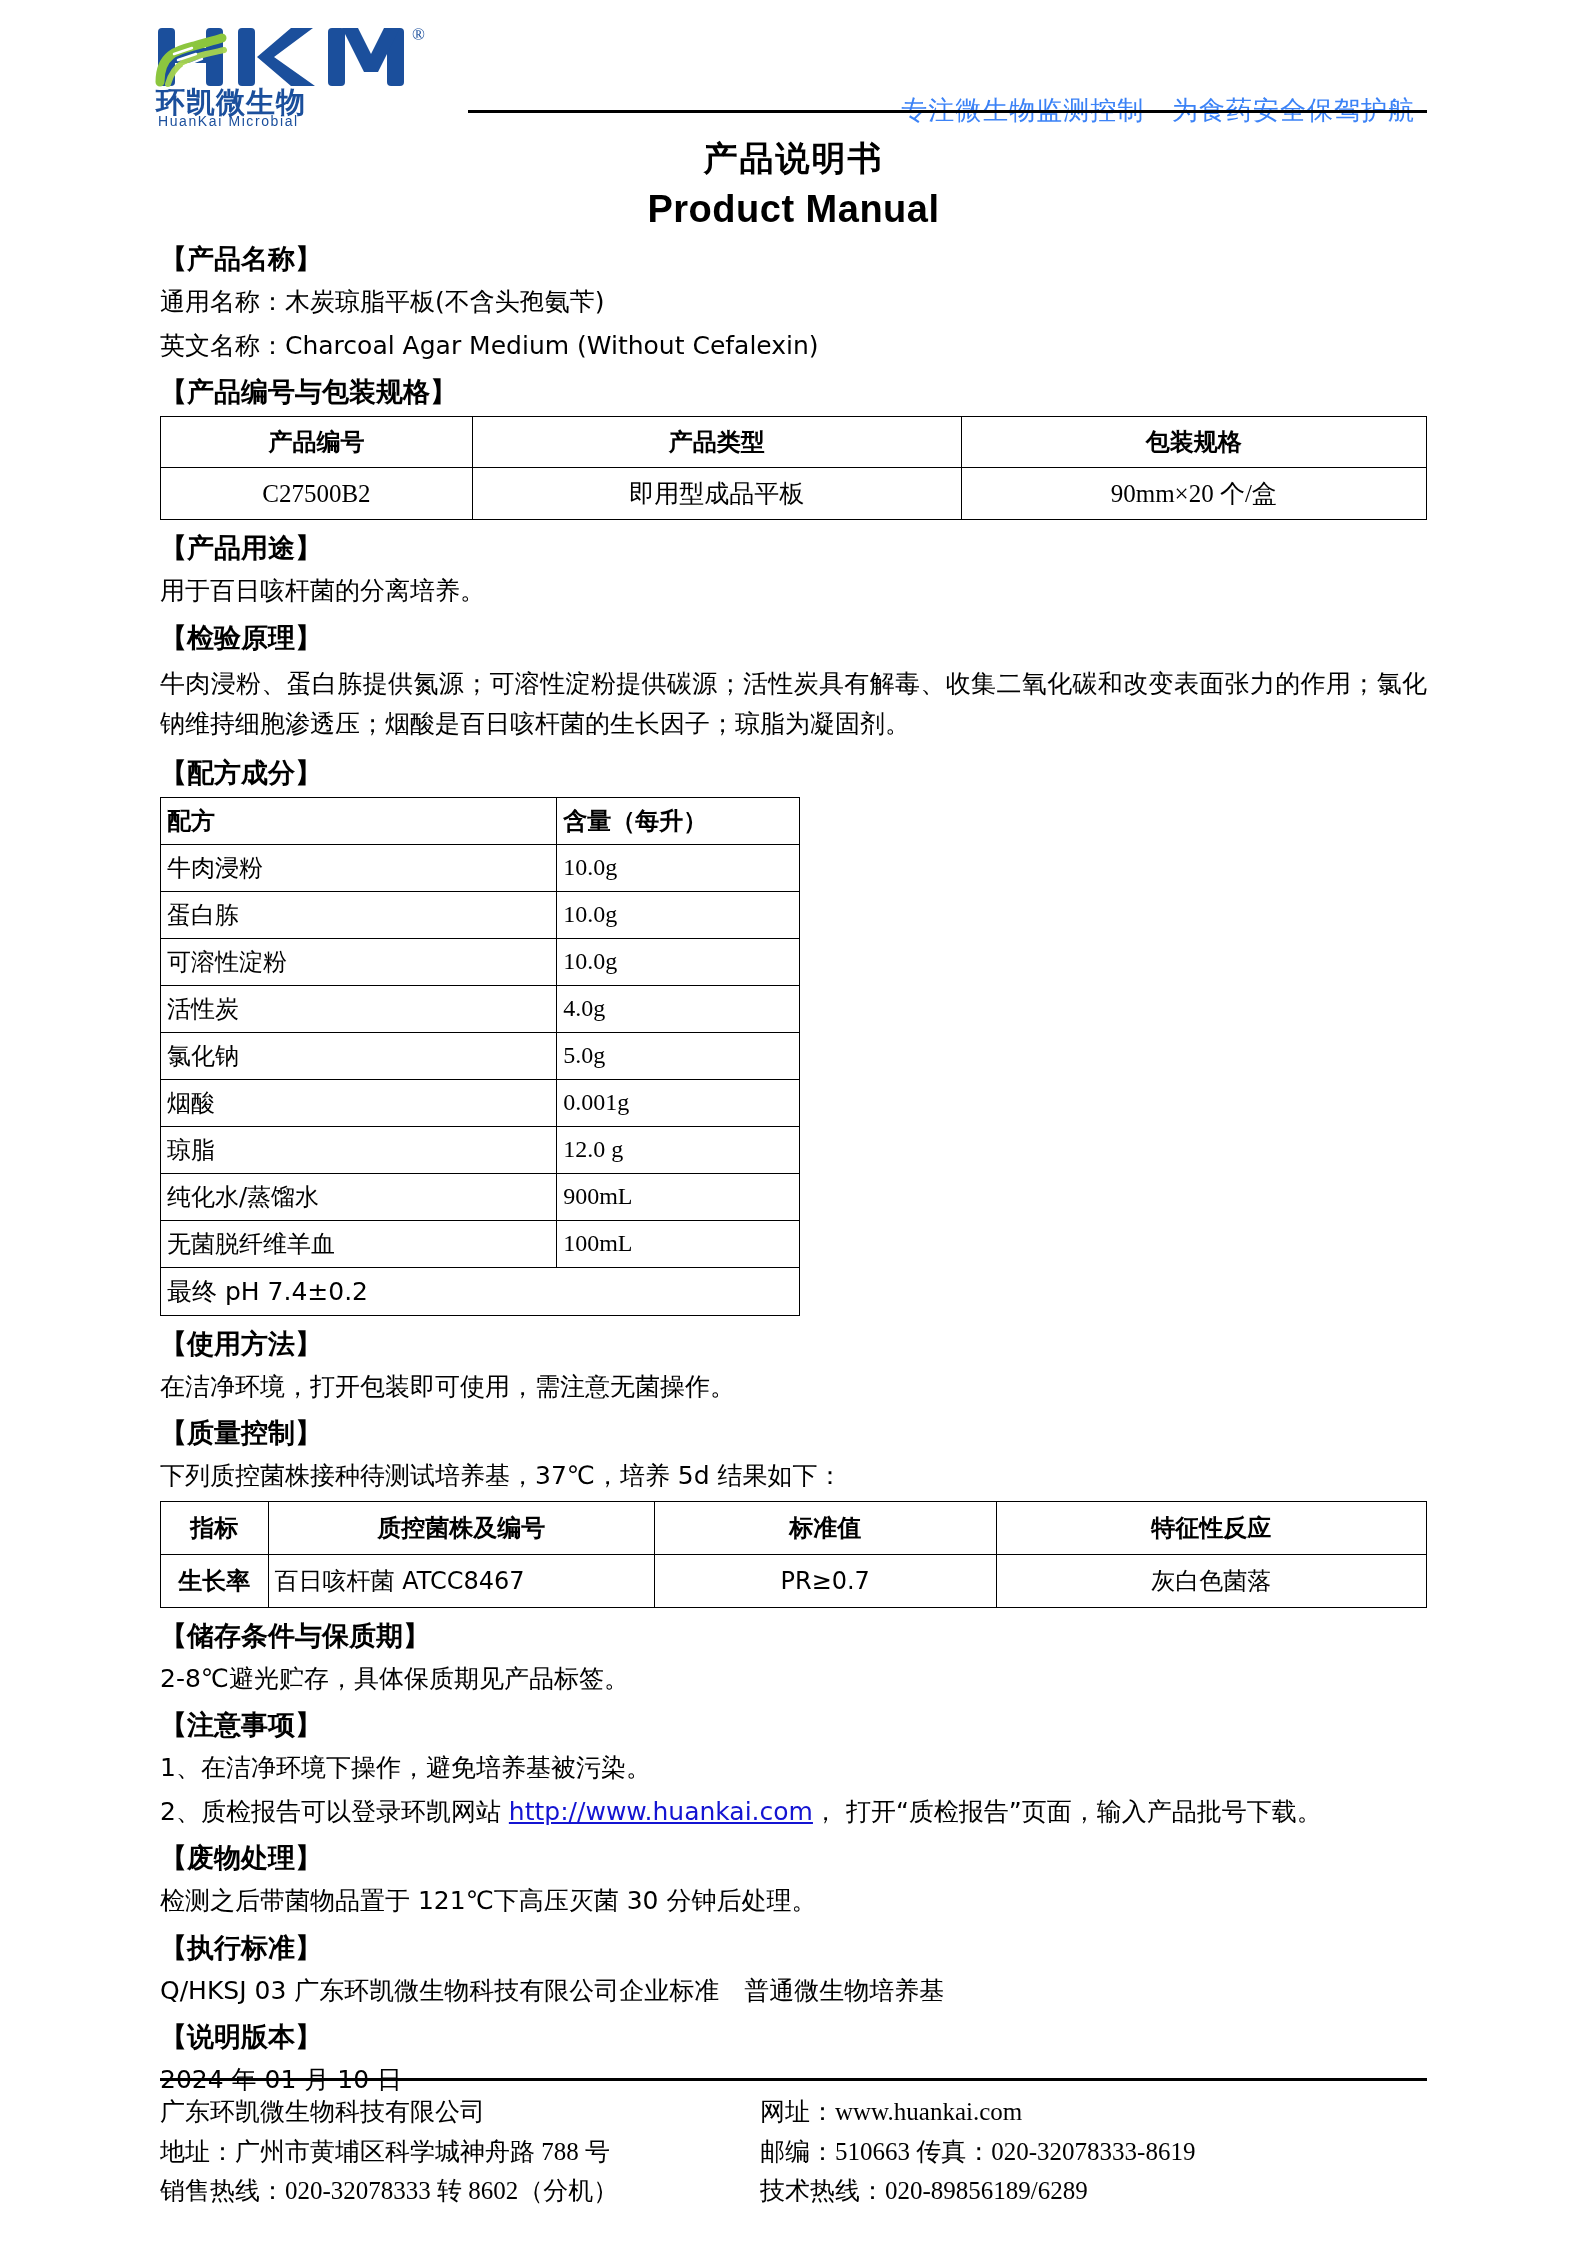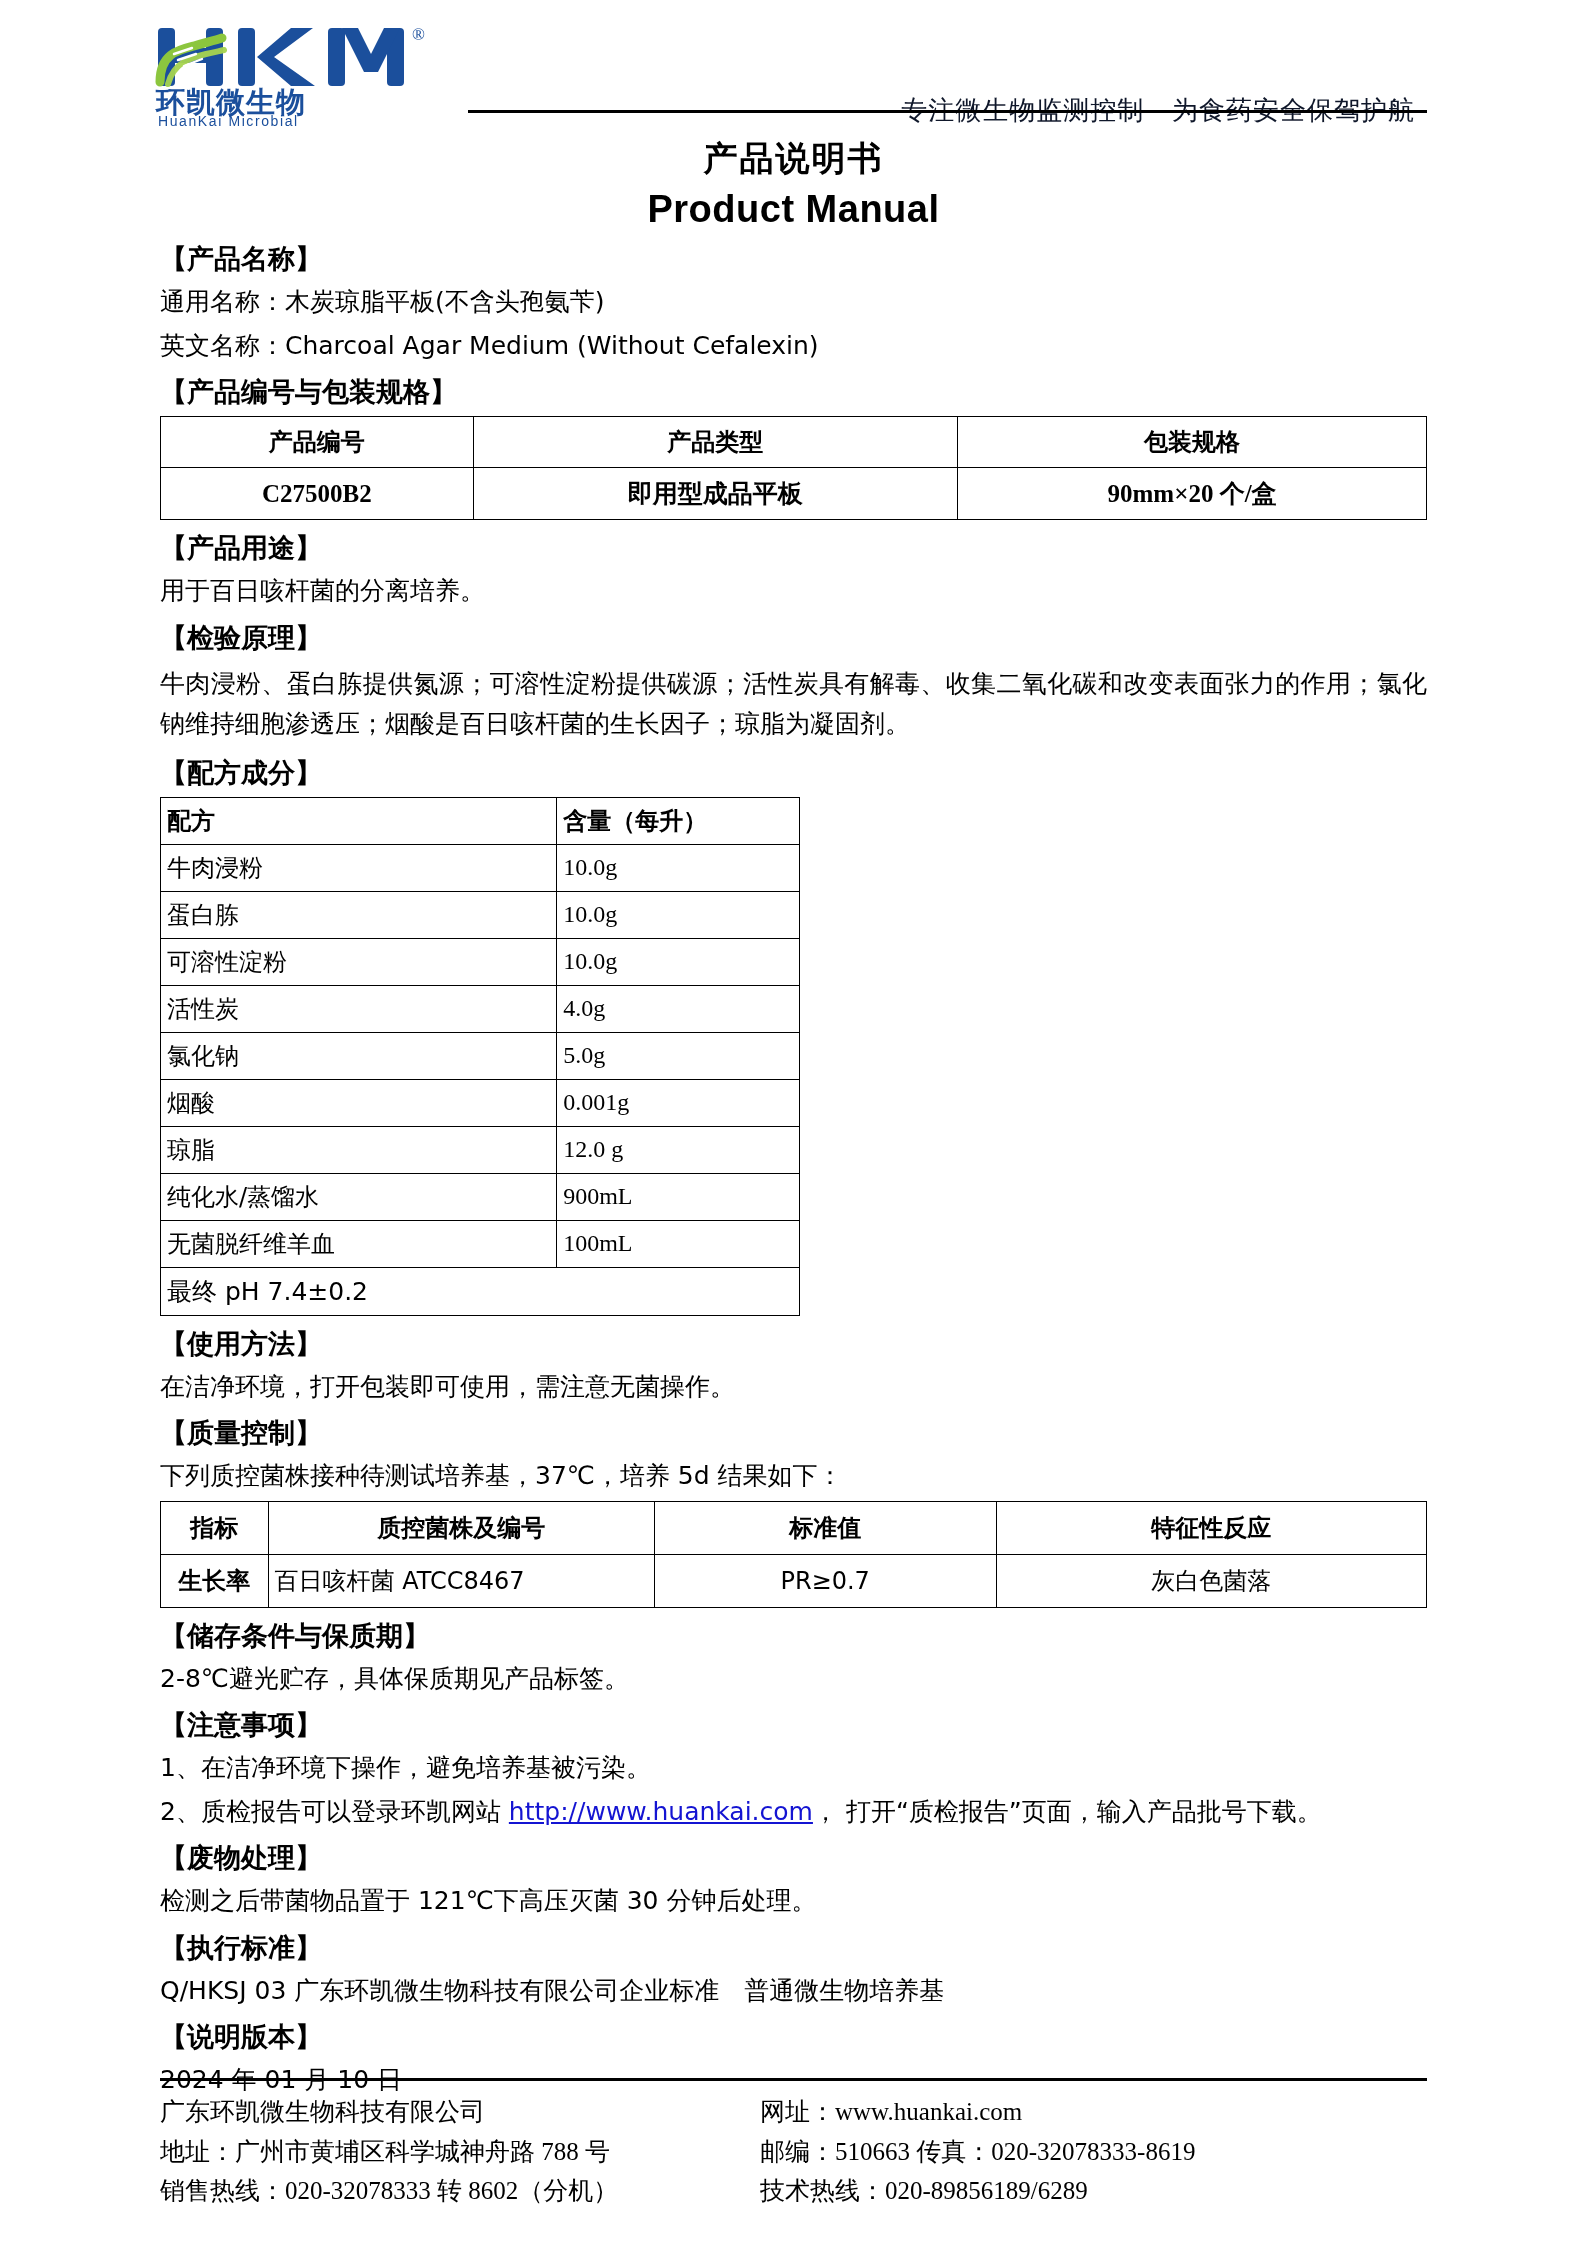--- a/index.html
+++ b/index.html
@@ -47,21 +47,21 @@
     flex-direction: column;
     justify-content: flex-end;
     height: 128px;
     padding-bottom: 26px;
   }
   .tagline {
     text-align: right;
     font-size: 26px;
     letter-spacing: 1px;
     font-family: "DejaVu Sans", "Liberation Sans", sans-serif;
-    color: #0f172a;
+    color: #3b82f6;
     padding-right: 12px;
     white-space: pre;
   }
   .header-rule {
     position: absolute;
     left: 308px;
     right: 0;
     top: 110px;
     border-bottom: 3px solid #000;
   }
@@ -115,21 +115,21 @@
     width: 100%;
     margin: 6px 0 4px 0;
   }
   .tbl-spec th, .tbl-spec td {
     border: 1.5px solid #000;
     text-align: center;
     font-size: 24px;
     padding: 9px 4px;
   }
   .tbl-spec th { font-weight: bold; }
-  .tbl-spec td { font-weight: bold; font-family: "Liberation Serif", "DejaVu Serif", serif; font-size: 25px;}
+  .tbl-spec td { font-weight: normal; font-family: "Liberation Serif", "DejaVu Serif", serif; font-size: 25px;}
 
   .tbl-formula {
     width: 640px;
     margin: 6px 0 4px 0;
     table-layout: fixed;
   }
   .tbl-formula th, .tbl-formula td {
     border: 1.5px solid #000;
     font-size: 24px;
     padding: 7px 6px;

